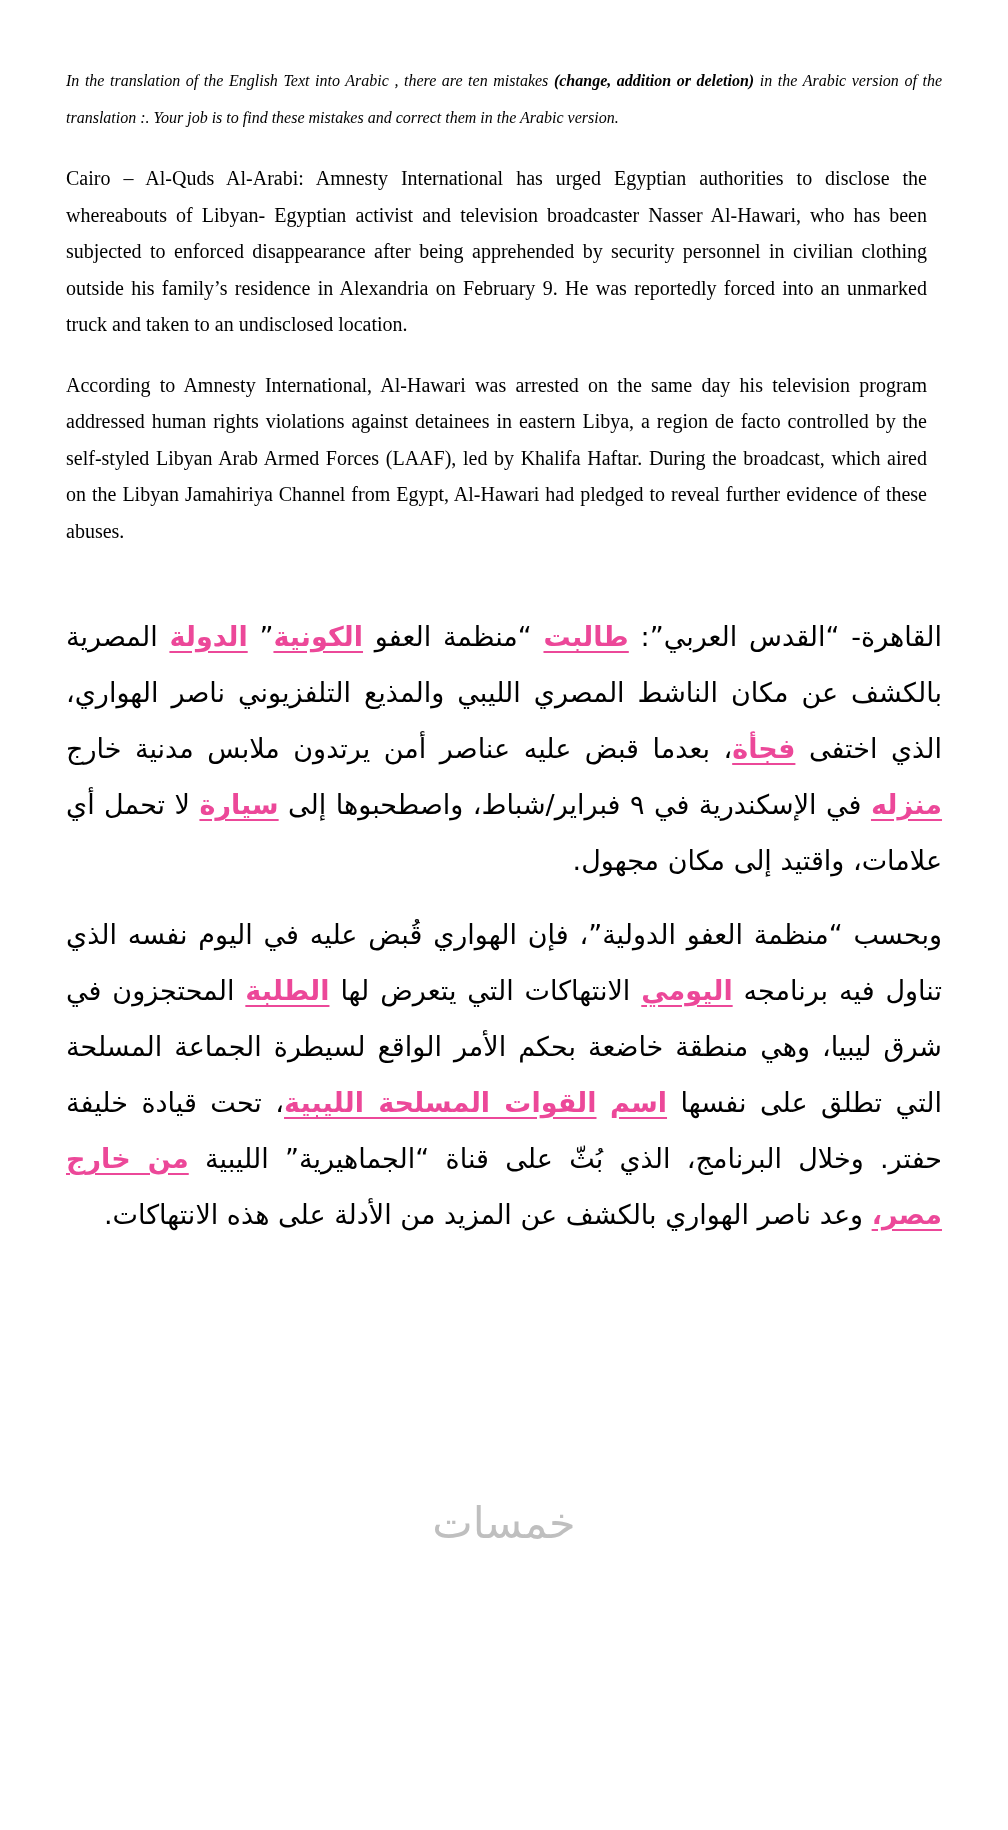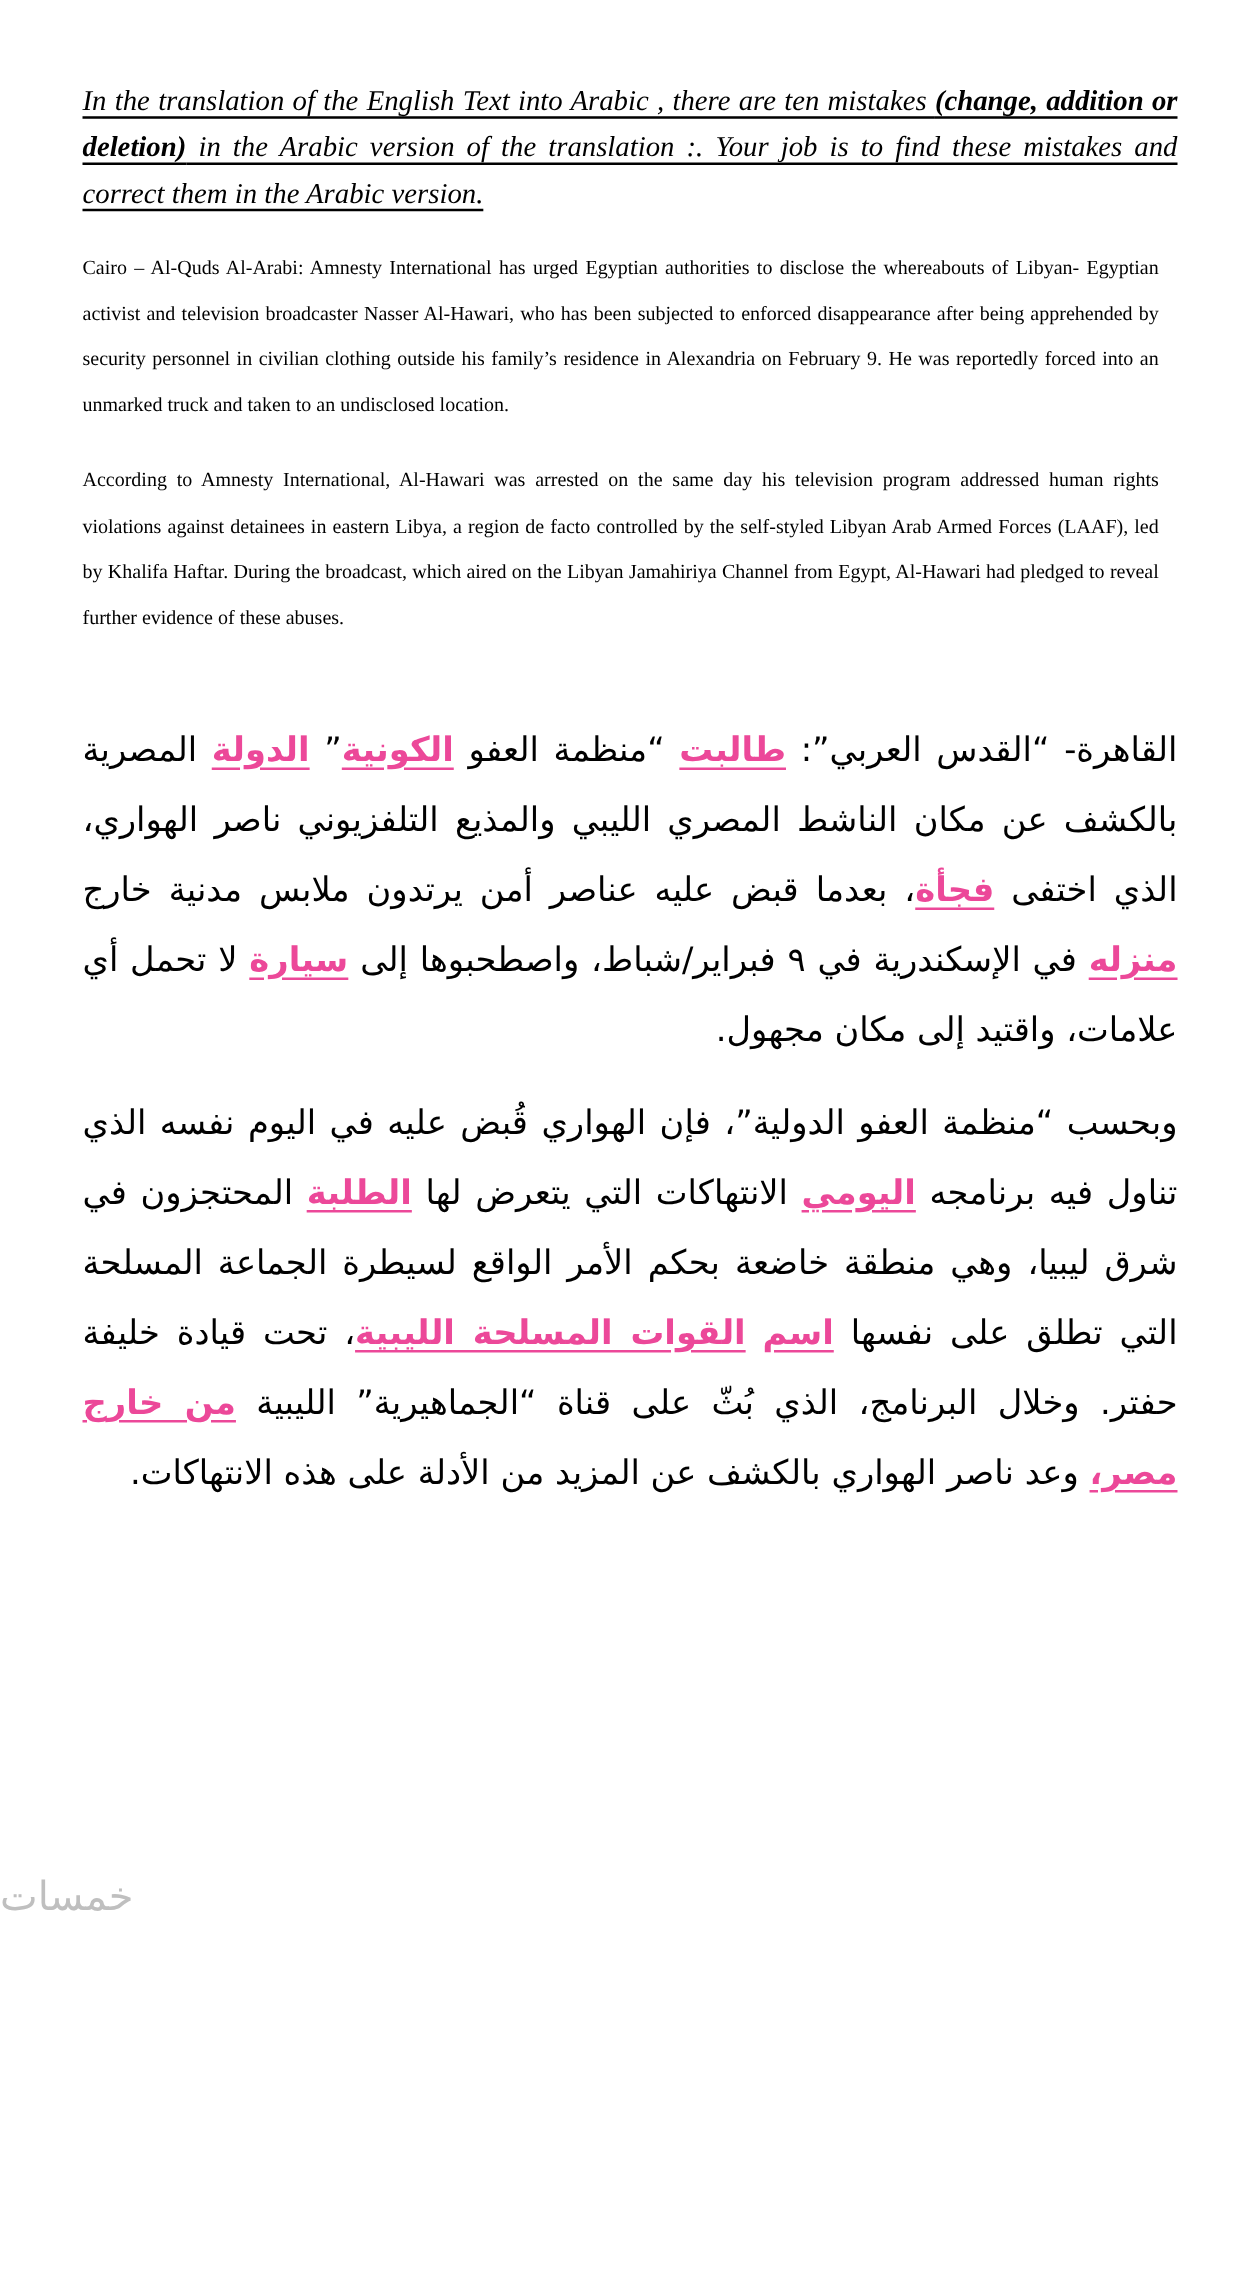--- a/index.html
+++ b/index.html
@@ -12,33 +12,32 @@
     background: #ffffff;
     position: relative;
     font-family: "Liberation Serif", serif;
     color: #000000;
     overflow: hidden;
   }
   .page {
     padding: 62px 66px 0 66px;
   }
   .instructions {
-    font-size: 23px;
+    font-size: 16px;
     line-height: 37px;
     font-style: italic;
     text-align: justify;
-    text-decoration: underline;
     text-underline-offset: 5px;
     margin: 0 0 24px 0;
   }
   .instructions .bold {
     font-weight: bold;
   }
   .en-para {
-    font-size: 16px;
+    font-size: 20px;
     line-height: 36.5px;
     text-align: justify;
     margin: 0 15px 24px 0;
   }
   .ar-section {
     margin-top: 60px;
   }
   .ar-para {
     direction: rtl;
     unicode-bidi: embed;
@@ -52,23 +51,23 @@
     color: #ec4899;
     font-weight: bold;
     text-decoration: underline;
     text-underline-offset: 5px;
   }
   .footer {
     position: absolute;
     left: 0;
     right: 0;
     top: 1498px;
-    text-align: left;
+    text-align: center;
     color: #bfbfbf;
-    font-size: 32px;
+    font-size: 43px;
     direction: rtl;
     font-family: "DejaVu Sans", sans-serif;
     letter-spacing: 1px;
   }
 </style>
 </head>
 <body>
 
 <div class="page">
 

